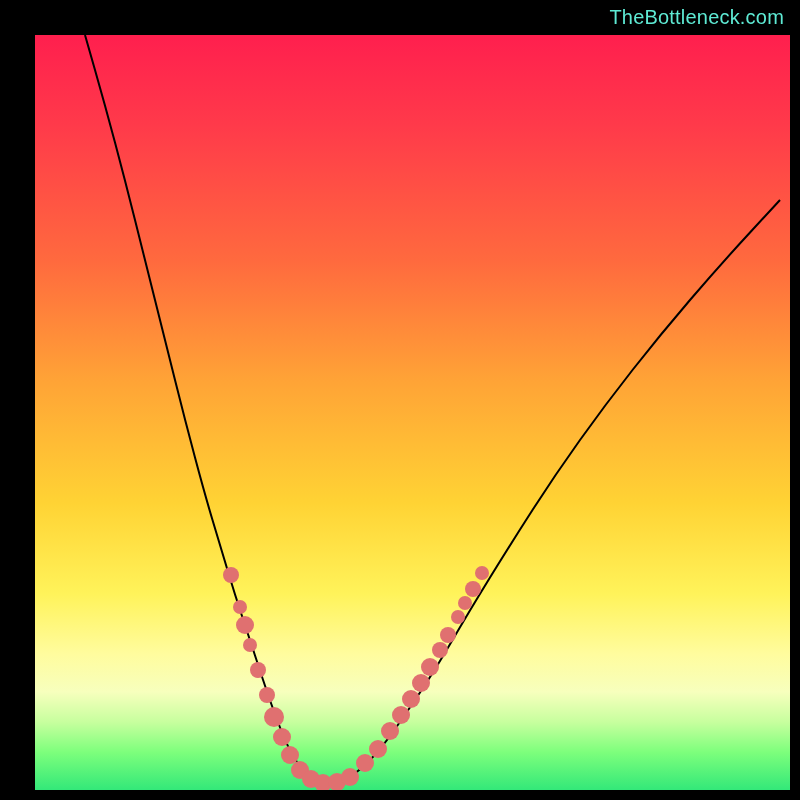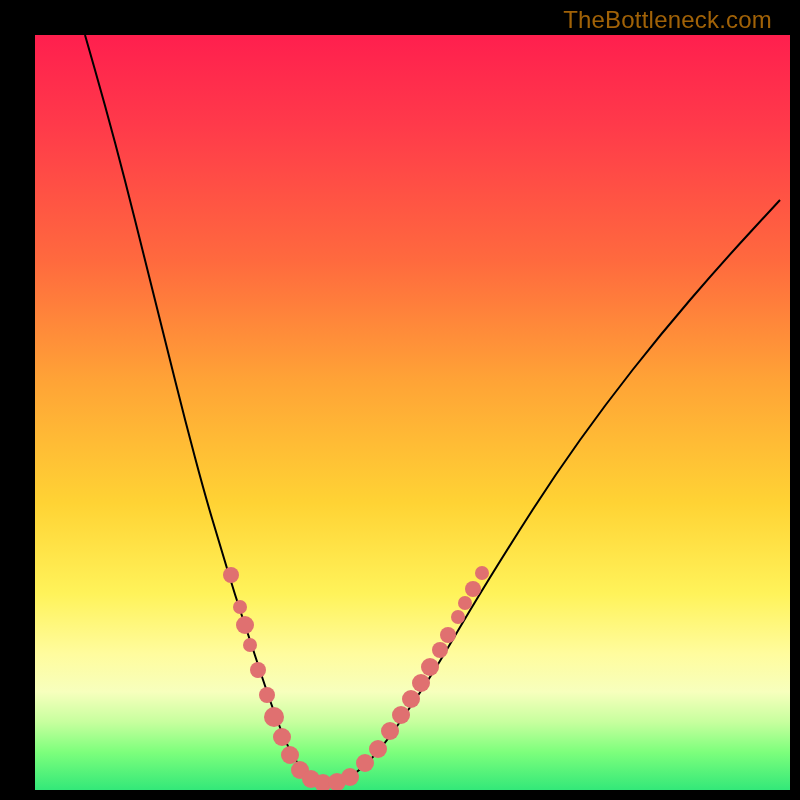--- a/index.html
+++ b/index.html
@@ -39,23 +39,23 @@
       #fffc9e 82%,
       #f7ffbd 87%,
       #c7ff9e 91%,
       #7dff7c 95%,
       #33e879 100%
     );
   }
   .watermark {
     position: absolute;
     top: 6px;
-    right: 28px;
-    color: #a16207;
-    font-size: 24px;
+    right: 16px;
+    color: #5eead4;
+    font-size: 20px;
     font-weight: 500;
     letter-spacing: 0.2px;
     user-select: none;
   }
   svg.curve {
     position: absolute;
     inset: 0;
   }
 </style>
 </head>

